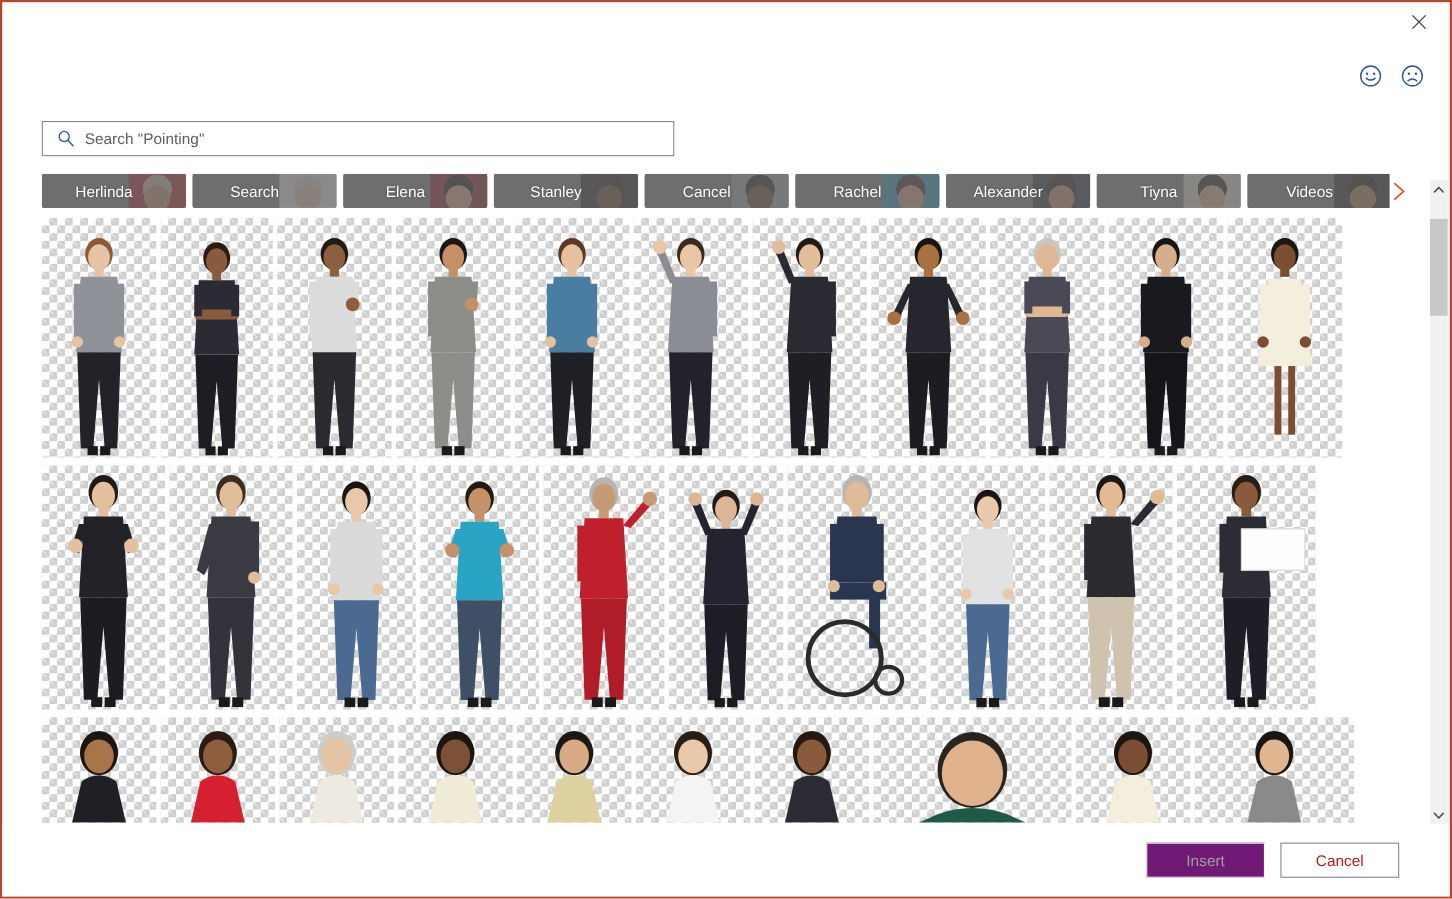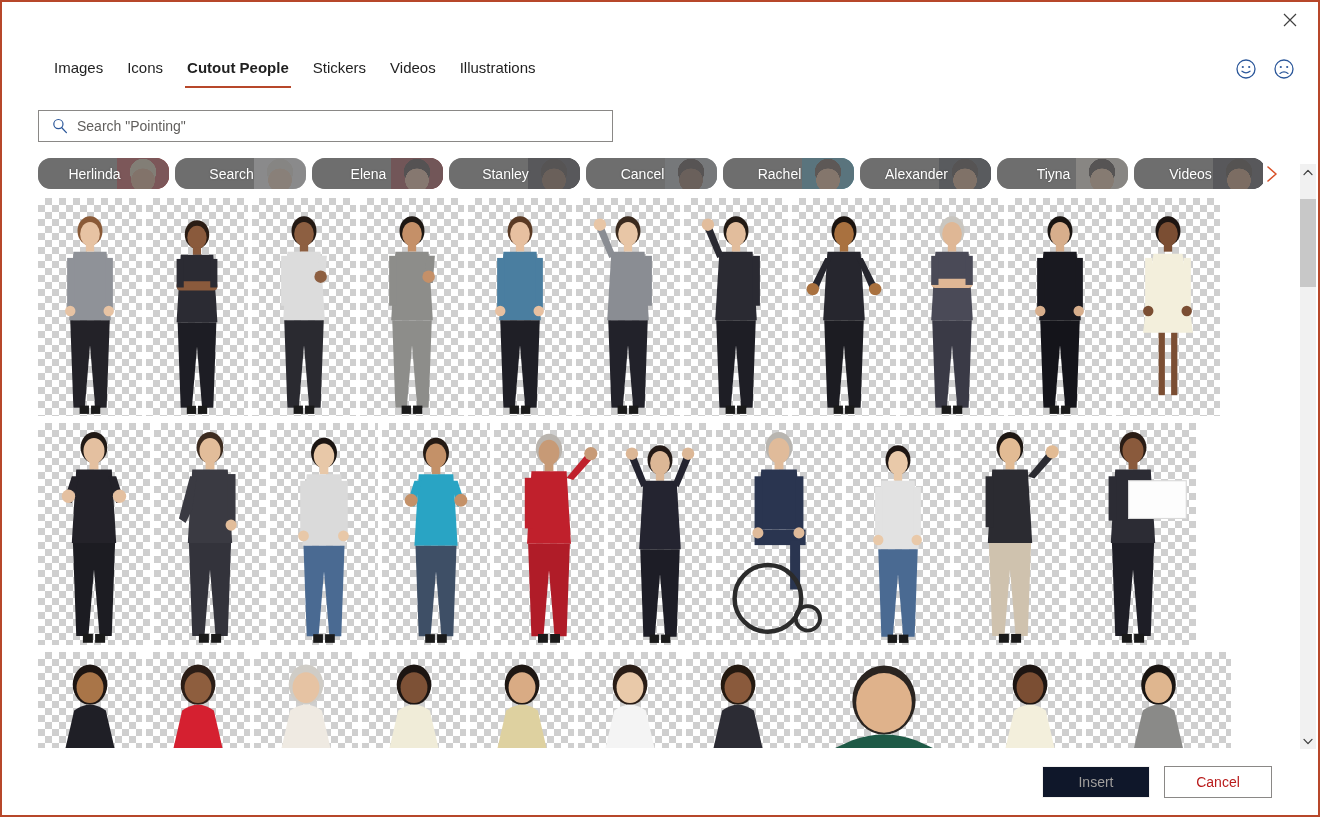--- a/index.html
+++ b/index.html
@@ -66,21 +66,21 @@
   .search-input::placeholder { color: #605e5c; }
 
   
   .chips-wrap {
     position: absolute; top: 156px; left: 36px;
     width: 1225px; height: 32px;
     display: flex; gap: 6px; overflow: hidden;
   }
   .chip {
     position: relative; flex: none;
-    width: 131px; height: 31px; border-radius: 13px;
+    width: 131px; height: 31px; border-radius: 2px;
     overflow: hidden; cursor: pointer;
     background: #7b7b7b;
   }
   .chip .chip-photo {
     position: absolute; right: 0; top: 0;
     width: 52px; height: 31px;
     background-size: cover; background-position: center 20%;
   }
   .chip .chip-shade {
     position: absolute; inset: 0;
@@ -148,21 +148,21 @@
     display: flex; align-items: center; justify-content: flex-end;
     padding-right: 46px; gap: 14px;
   }
   .btn {
     width: 108px; height: 32px;
     font-family: "Liberation Sans", sans-serif;
     font-size: 14px; cursor: pointer;
     background: #ffffff; border: 1px solid #8a8886; color: #b91c1c;
   }
   .btn.disabled {
-    background: #0f172a; border: 1px solid #f3f2f1;
+    background: #701a75; border: 1px solid #f3f2f1;
     color: #a19f9d; cursor: default;
   }
 </style>
 </head>
 <body>
 
 <div class="dialog">
 
   <div class="close-btn">
     <svg width="14" height="14" viewBox="0 0 14 14" aria-hidden="true">
@@ -178,28 +178,20 @@
       <path d="M8 14.2 Q12 17.4 16 14.2" fill="none" stroke="#2b579a" stroke-width="1.3" stroke-linecap="round"></path>
     </svg>
     <svg class="feedback-icon" viewBox="0 0 24 24">
       <circle cx="12" cy="12" r="9" fill="none" stroke="#2b579a" stroke-width="1.3"></circle>
       <circle cx="8.8" cy="10" r="1.1" fill="#2b579a"></circle>
       <circle cx="15.2" cy="10" r="1.1" fill="#2b579a"></circle>
       <path d="M8 16.4 Q12 13.2 16 16.4" fill="none" stroke="#2b579a" stroke-width="1.3" stroke-linecap="round"></path>
     </svg>
   </div>
 
-  <div class="tabs">
-    <div class="tab"><span>Images</span></div>
-    <div class="tab"><span>Icons</span></div>
-    <div class="tab active"><span>Cutout People</span></div>
-    <div class="tab"><span>Stickers</span></div>
-    <div class="tab"><span>Videos</span></div>
-    <div class="tab"><span>Illustrations</span></div>
-  </div>
 
   <div class="search-box">
     <svg class="search-icon" viewBox="0 0 18 18">
       <circle cx="7.4" cy="7.1" r="4.6" fill="none" stroke="#2b579a" stroke-width="1.2"></circle>
       <path d="M10.8 10.7 L15.4 15.6" stroke="#2b579a" stroke-width="1.3" stroke-linecap="round"></path>
     </svg>
     <input class="search-input" type="text" placeholder="Search &quot;Pointing&quot;" style="">
   </div>
 
   <div class="chips-wrap">

